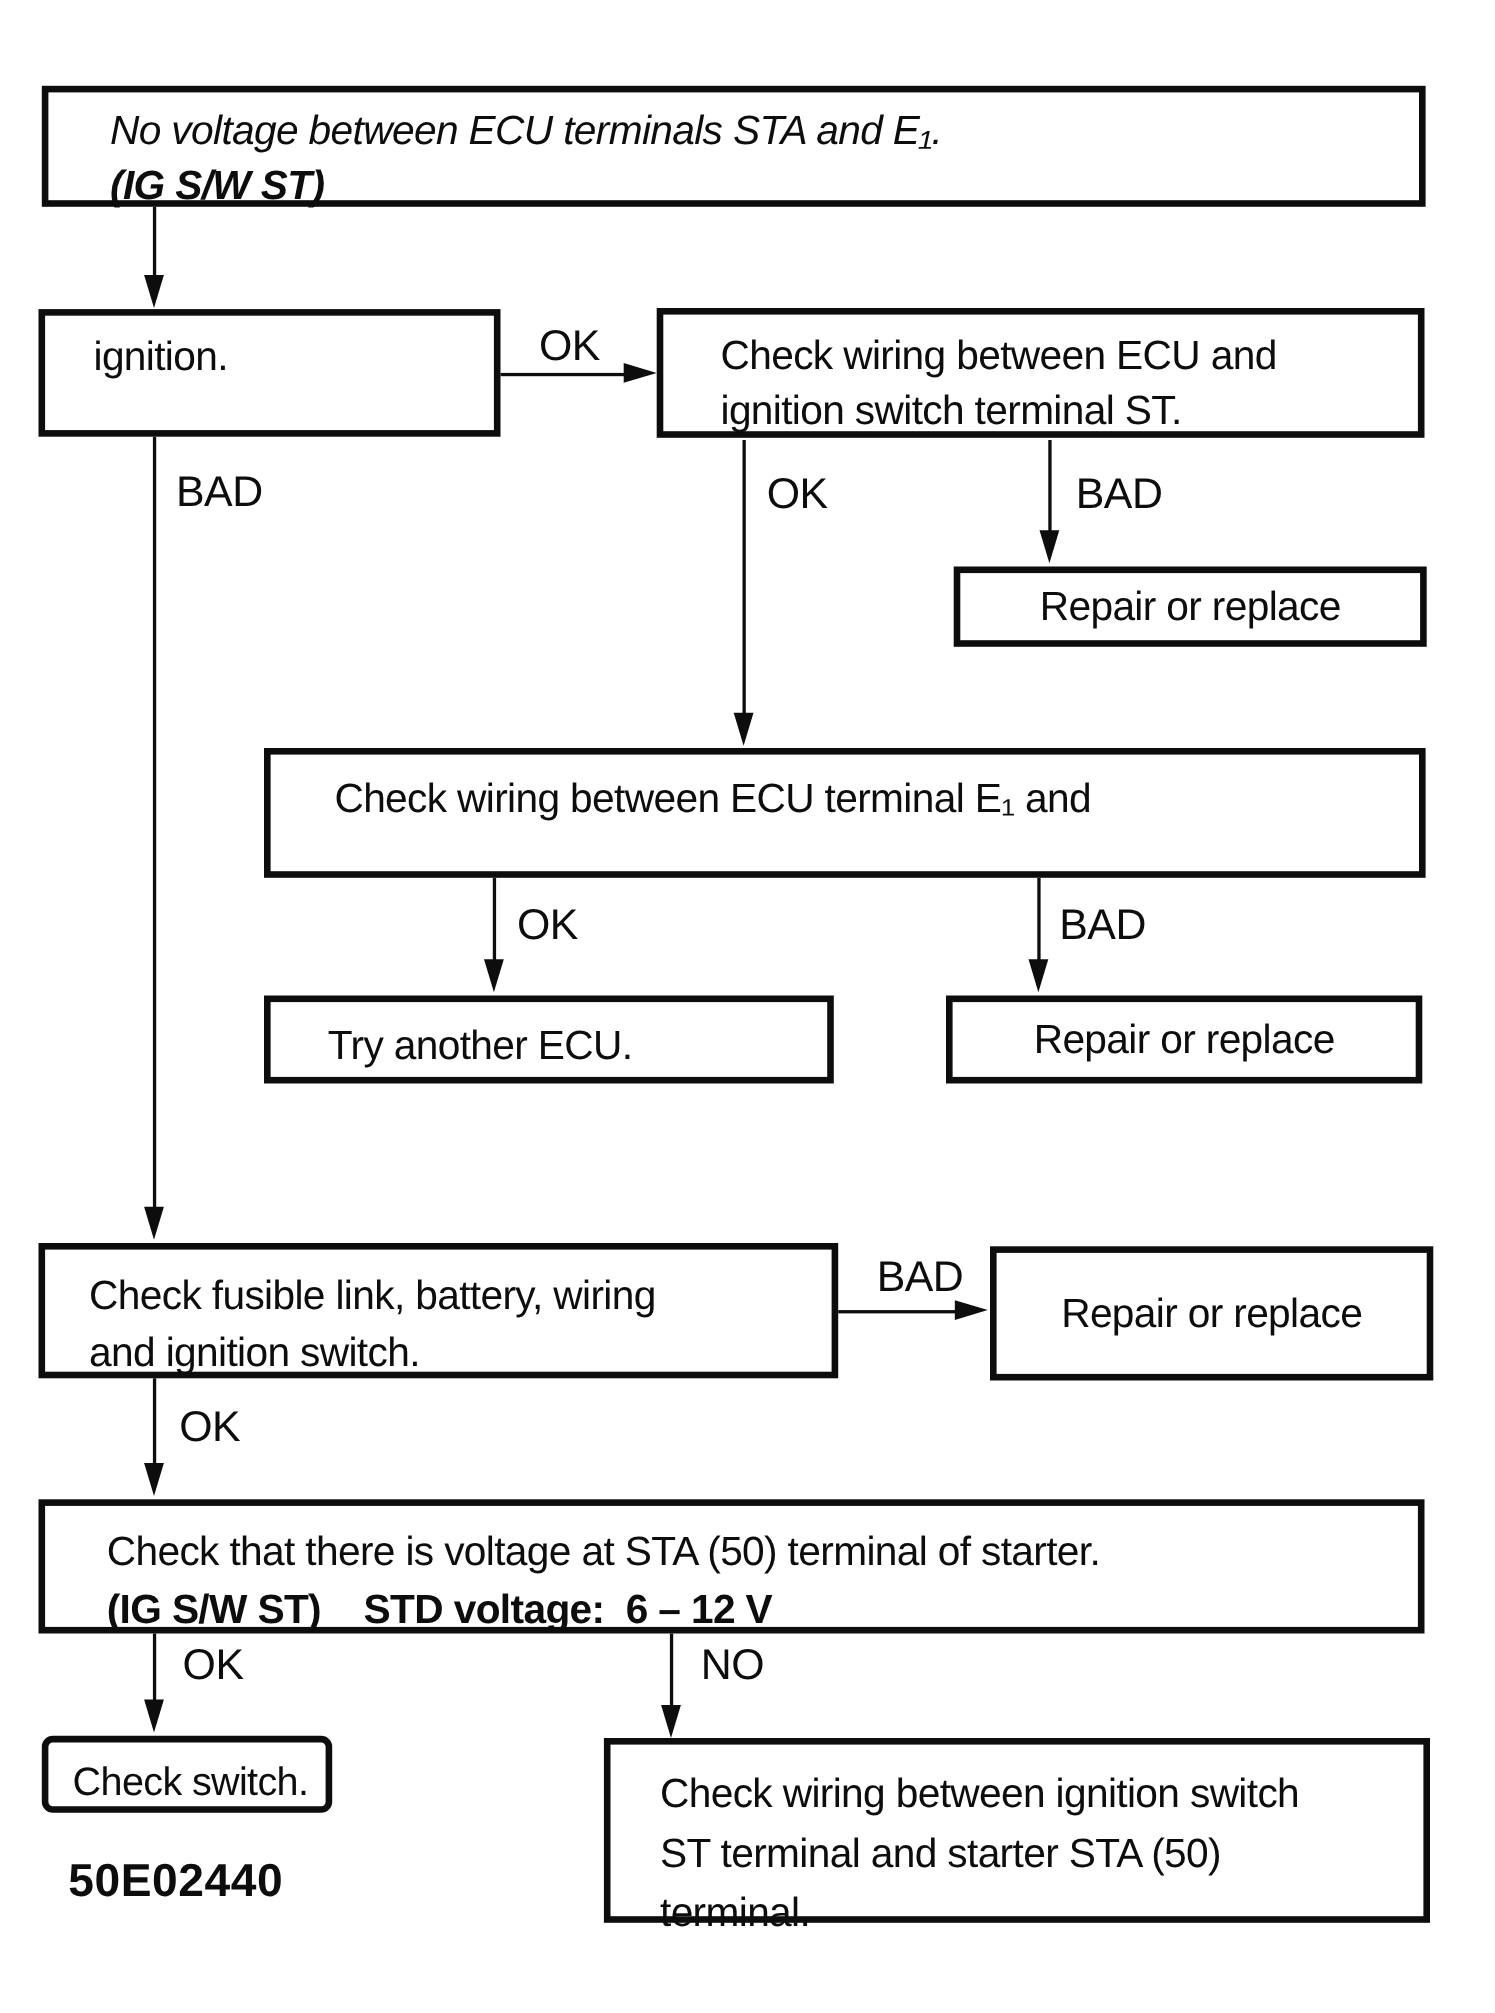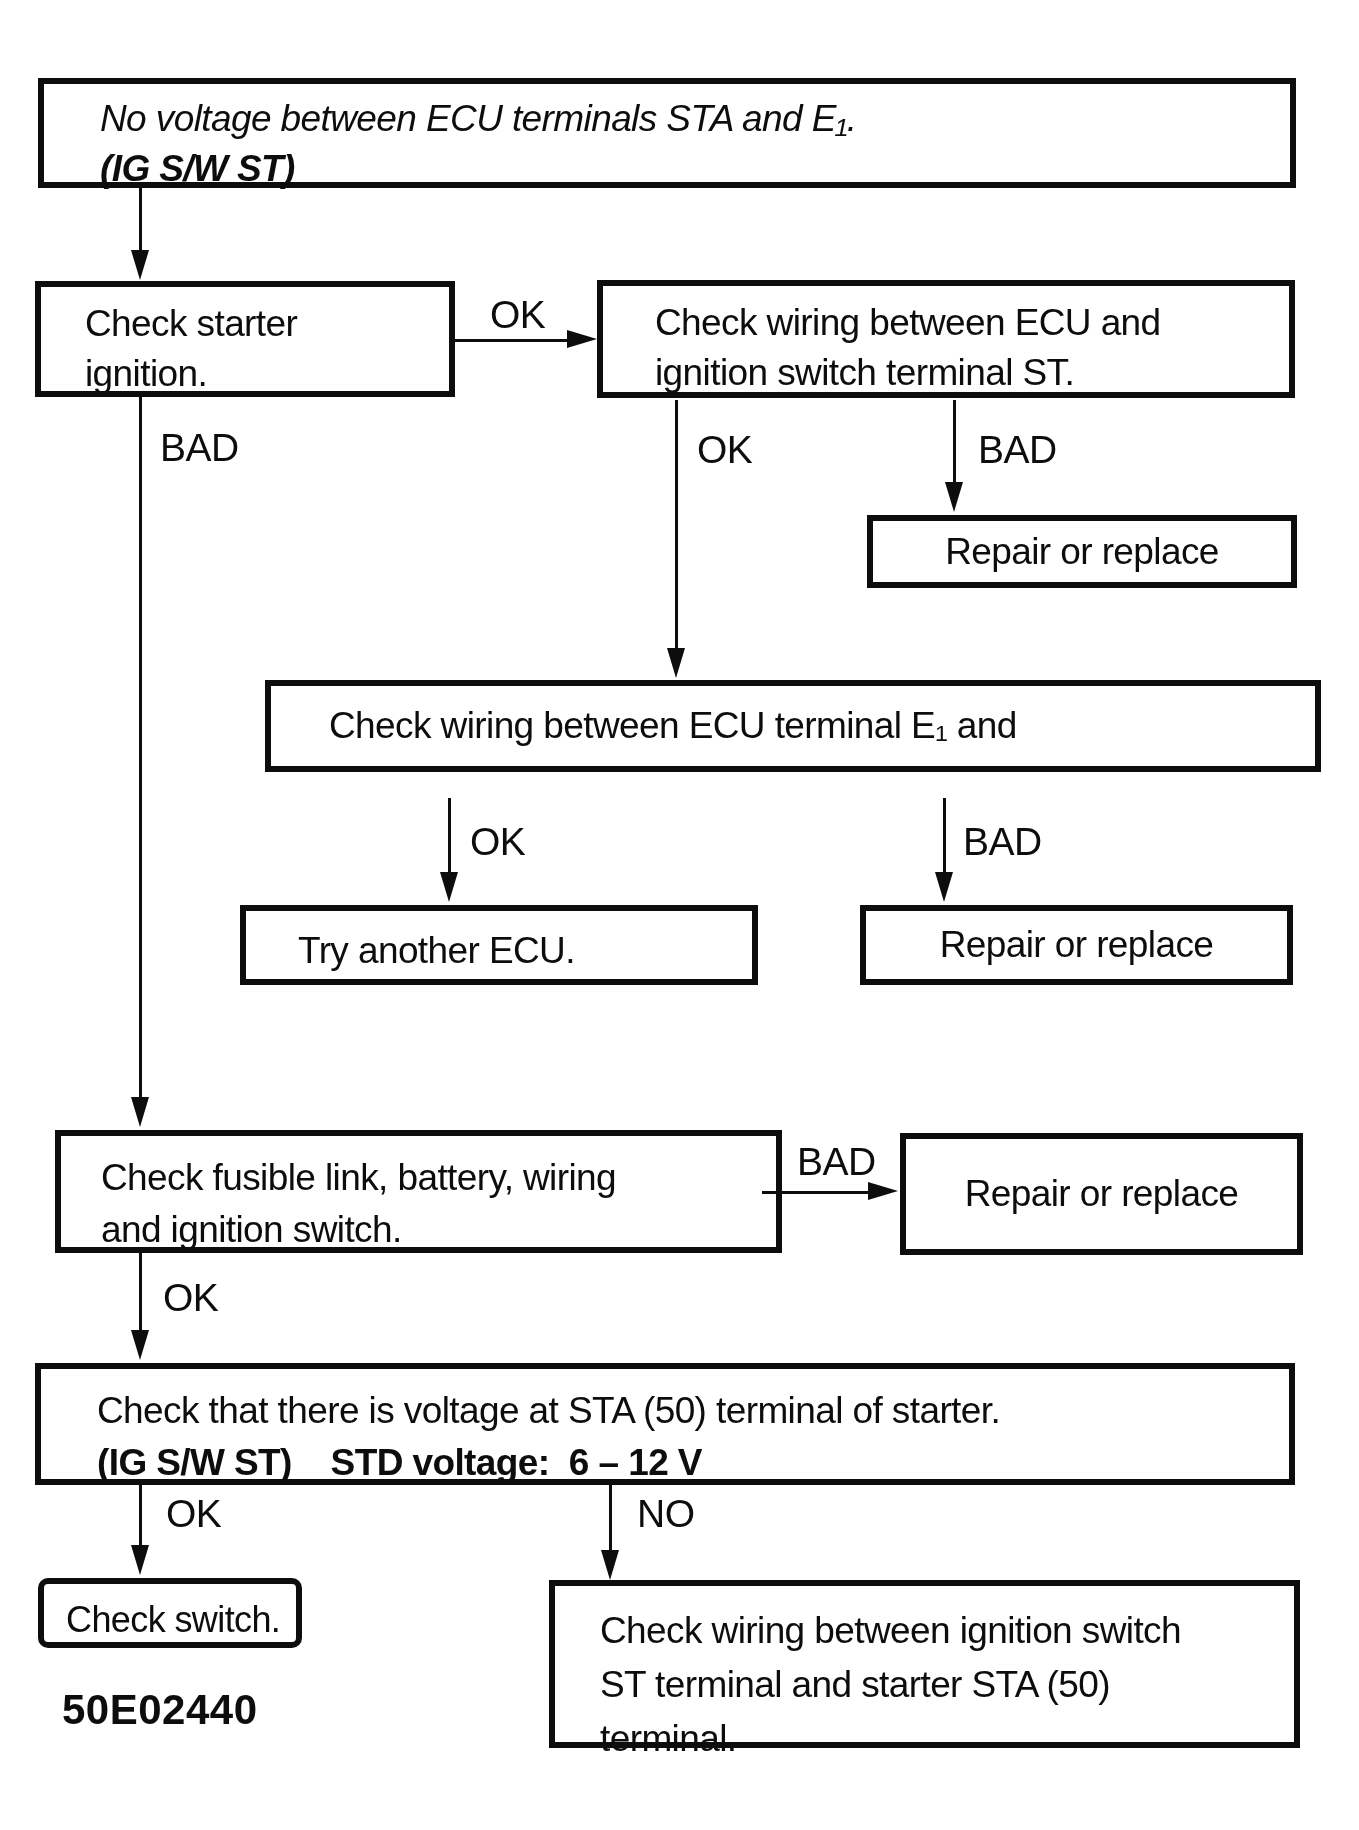--- a/index.html
+++ b/index.html
@@ -30,46 +30,45 @@
 <body>
 
 <div class="page">
 
   <div class="box" style="left:38px;top:78px;width:1258px;height:110px;padding:10px 20px 0 56px;line-height:50px;font-style:italic;">
       <div class="tline"><span>No voltage between ECU terminals STA and E₁.</span></div>
       <div class="tline"><span class="b">(IG S/W ST)</span></div>
     </div>
 
   <div class="box" style="left:35px;top:281px;width:420px;height:116px;padding:12px 0 0 44px;line-height:50px;">
-      <div class="tline"><span>Check starter</span></div>
       <div class="tline"><span>ignition.</span></div>
     </div>
 
   <div class="box" style="left:597px;top:280px;width:698px;height:118px;padding:12px 0 0 52px;line-height:50px;">
       <div class="tline"><span>Check wiring between ECU and</span></div>
       <div class="tline"><span>ignition switch terminal ST.</span></div>
     </div>
 
   <div class="box center" style="left:867px;top:515px;width:430px;height:73px;">
       <div class="tline"><span>Repair or replace</span></div>
     </div>
 
-  <div class="box" style="left:240px;top:680px;width:1056px;height:92px;padding:14px 0 0 58px;margin-left:25px;">
+  <div class="box" style="left:240px;top:680px;width:1056px;height:118px;padding:14px 0 0 58px;">
       <div class="tline"><span>Check wiring between ECU terminal E₁ and</span></div>
     </div>
 
   <div class="box" style="left:240px;top:905px;width:518px;height:80px;padding:14px 0 0 52px;">
       <div class="tline"><span>Try another ECU.</span></div>
     </div>
 
   <div class="box center" style="left:860px;top:905px;width:433px;height:80px;">
       <div class="tline"><span>Repair or replace</span></div>
     </div>
 
-  <div class="box" style="left:35px;top:1130px;width:727px;height:123px;padding:16px 0 0 40px;margin-left:20px;">
+  <div class="box" style="left:35px;top:1130px;width:727px;height:123px;padding:16px 0 0 40px;">
       <div class="tline"><span>Check fusible link, battery, wiring</span></div>
       <div class="tline"><span>and ignition switch.</span></div>
     </div>
 
   <div class="box center" style="left:900px;top:1133px;width:403px;height:122px;">
       <div class="tline"><span>Repair or replace</span></div>
     </div>
 
   <div class="box" style="left:35px;top:1363px;width:1260px;height:122px;padding:16px 0 0 56px;">
       <div class="tline"><span>Check that there is voltage at STA (50) terminal of starter.</span></div>

